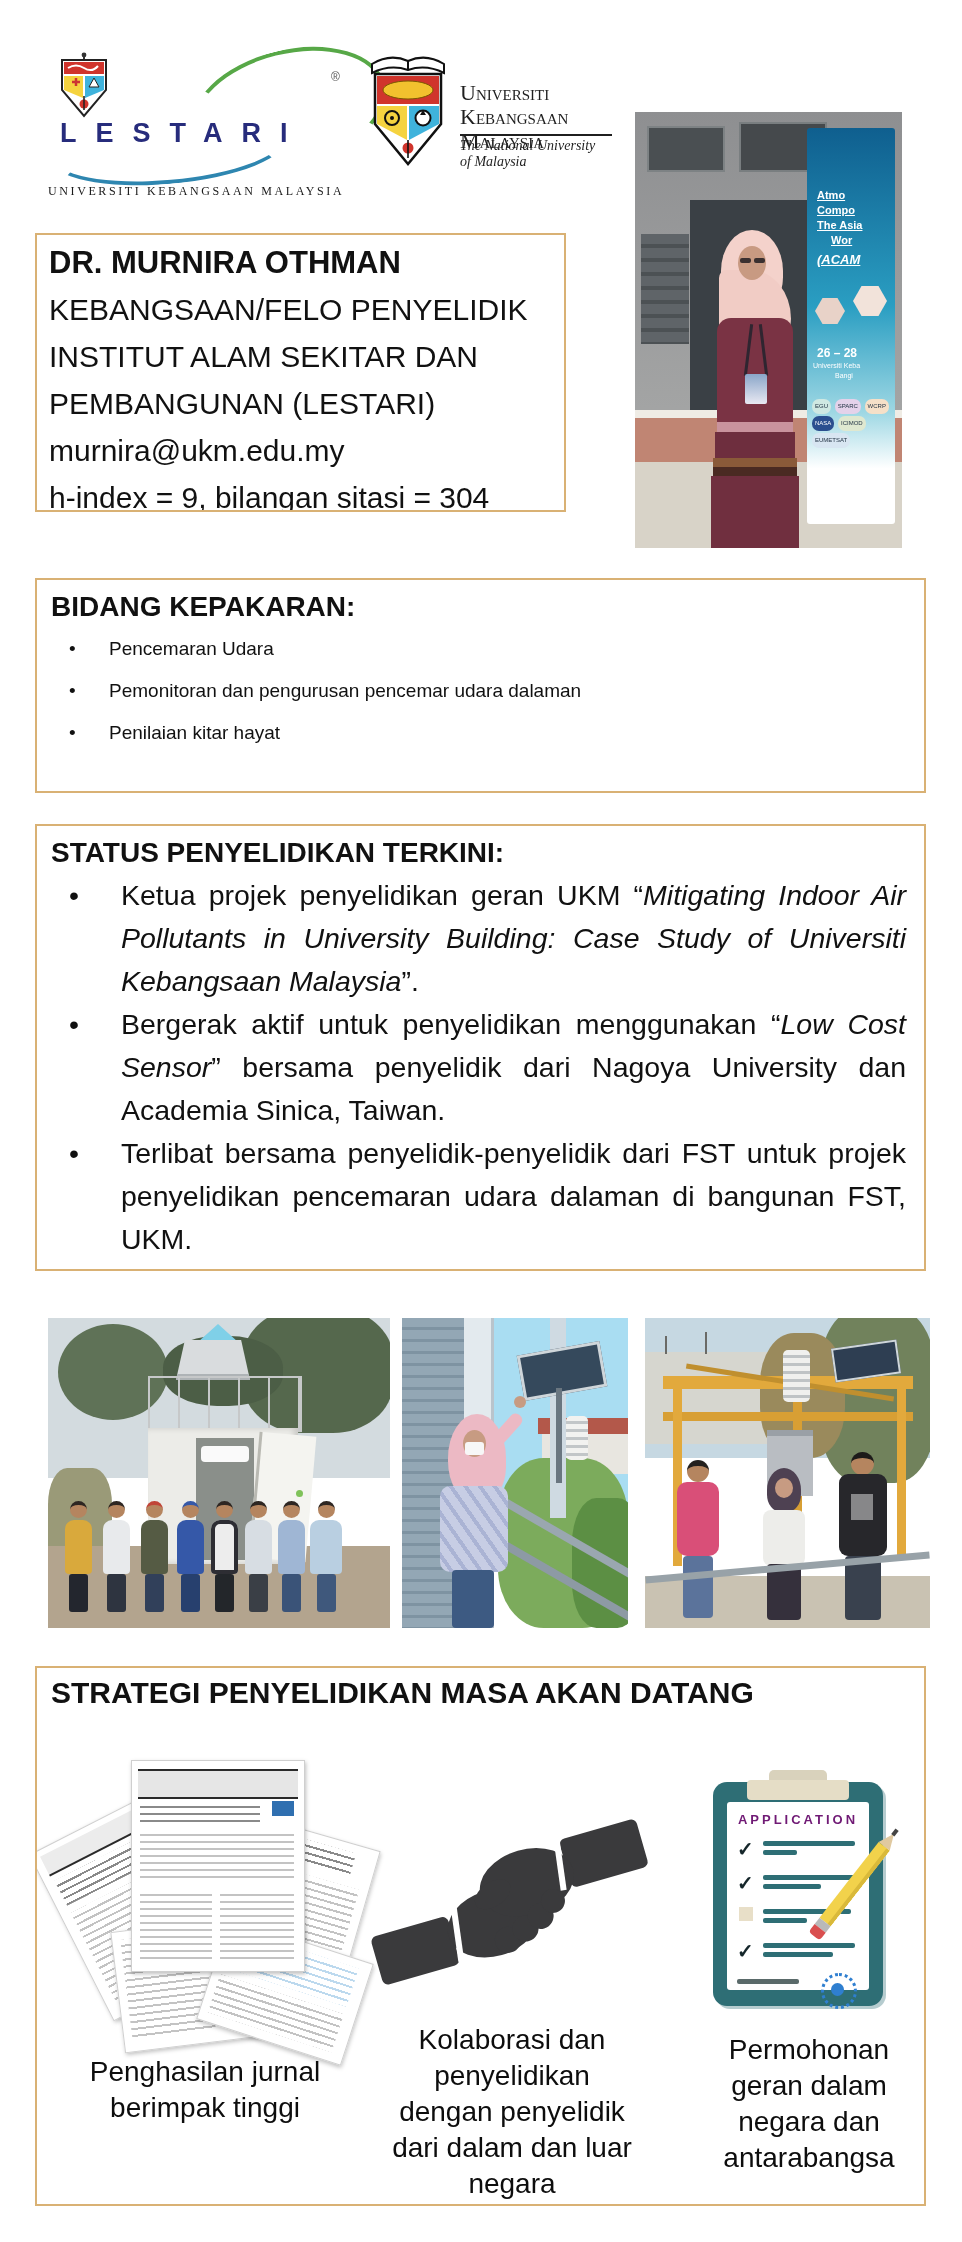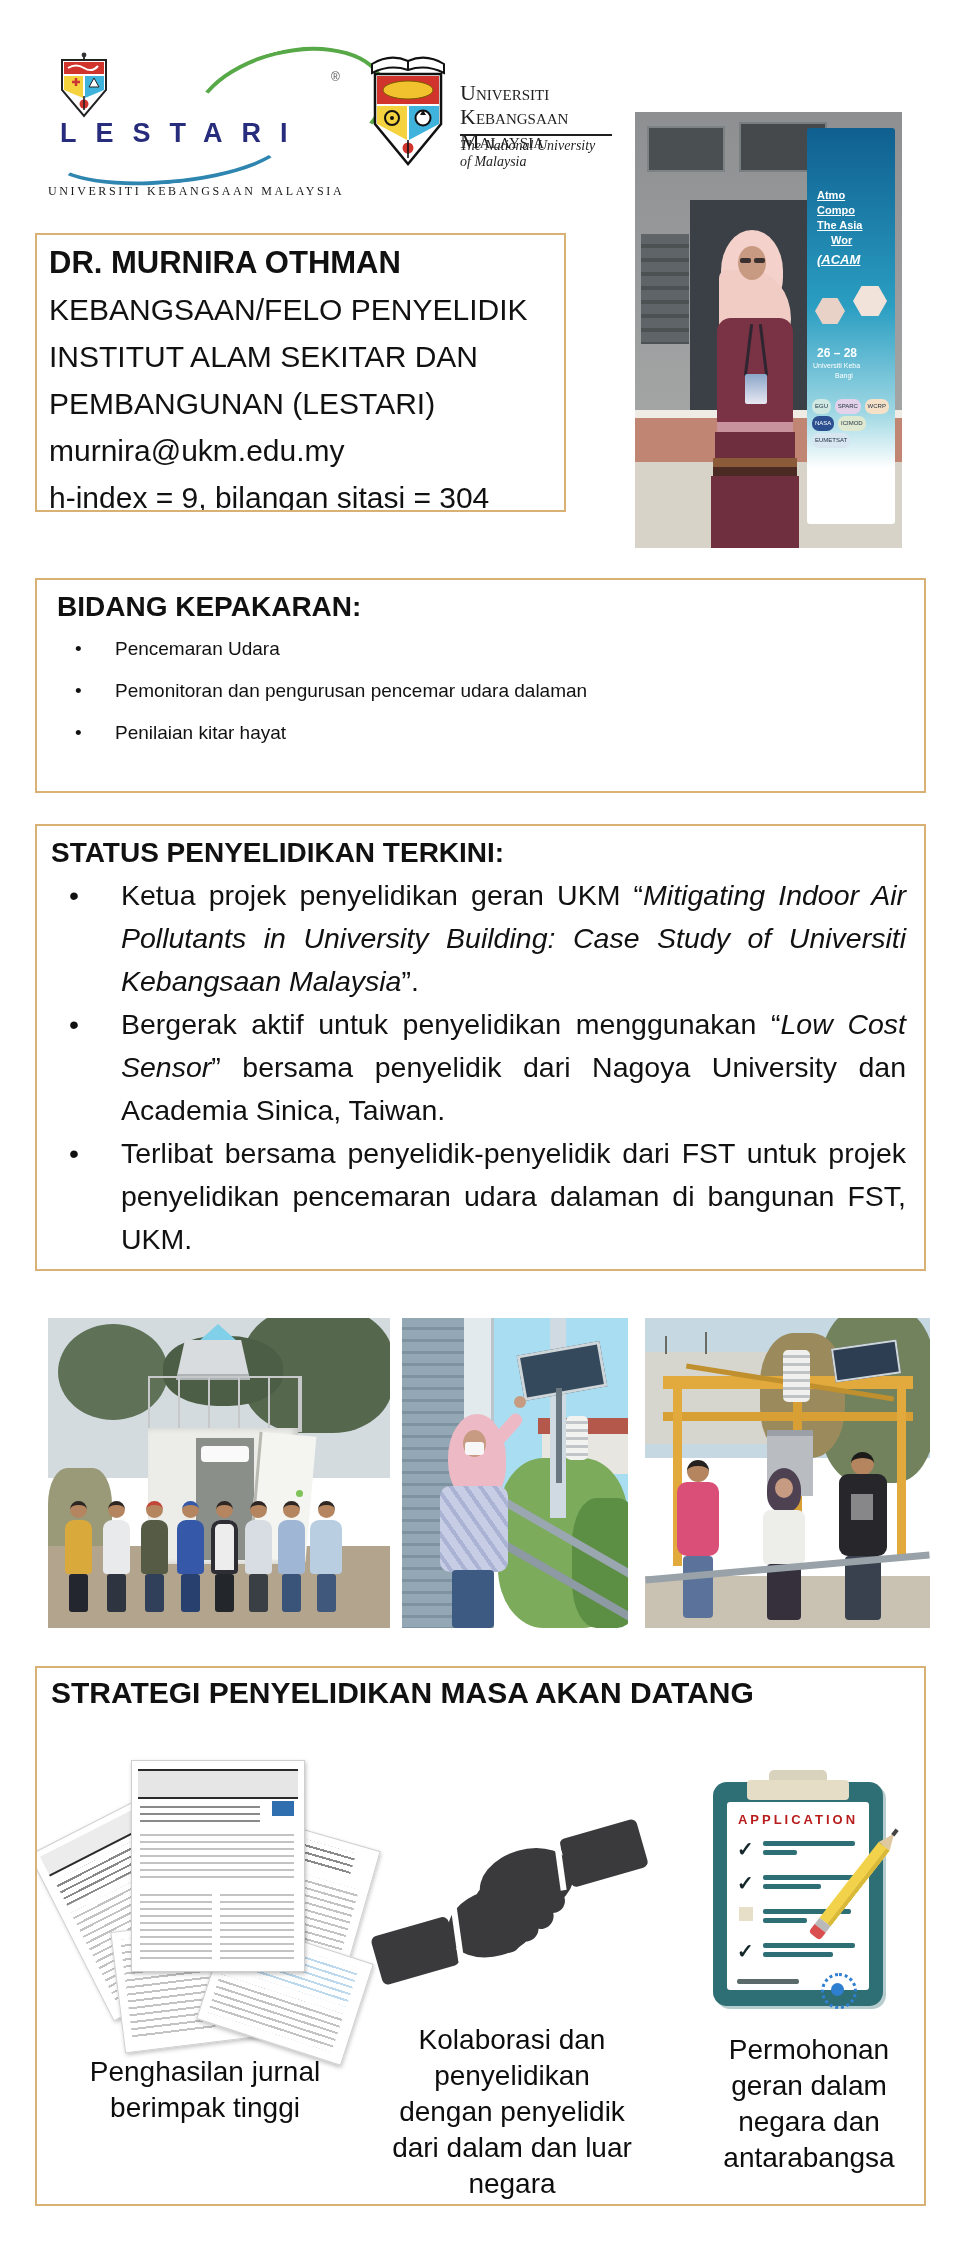--- a/index.html
+++ b/index.html
@@ -33,21 +33,21 @@
 
   
   .profile{left:35px;top:233px;width:531px;height:279px;padding:4px 12px;overflow:hidden;}
   .profile .nm{font-size:31px;font-weight:bold;line-height:47px;white-space:nowrap;}
   .profile .ln{font-size:30px;line-height:47px;white-space:nowrap;}
 
   
   .portrait{left:635px;top:112px;width:267px;height:436px;overflow:hidden;background:#96979a;}
 
   
-  .expertise{left:35px;top:578px;width:891px;height:215px;padding:6px 20px;overflow:hidden;}
+  .expertise{left:35px;top:578px;width:891px;height:215px;padding:6px 14px;overflow:hidden;}
   .h1{font-size:28px;font-weight:bold;line-height:41px;}
   .expertise ul,.status ul{list-style:none;margin:1px 0 0 0;padding:0;}
   .expertise li{position:relative;padding-left:58px;font-size:19px;line-height:42px;width:560px;}
   .expertise li::before,.status li::before{content:"•";position:absolute;left:18px;}
   .status{left:35px;top:824px;width:891px;height:447px;padding:6px 14px;overflow:hidden;}
   .status li{position:relative;padding-left:70px;padding-right:4px;font-size:28.5px;
              line-height:43px;text-align:justify;}
 
   
   .photo{position:absolute;top:1318px;height:310px;overflow:hidden;}
@@ -401,21 +401,21 @@
         </g>
       </svg>
     </div>
 
     <div class="abs" style="left:668px;top:100px;width:210px;height:250px;">
       <div class="abs" style="left:8px;top:14px;width:170px;height:224px;background:#2E6E75;border-radius:14px;
            box-shadow:3px 3px 0 rgba(46,110,117,.35);"></div>
       <div class="abs" style="left:64px;top:2px;width:58px;height:14px;background:#d9d2bc;border-radius:5px 5px 0 0;"></div>
       <div class="abs" style="left:42px;top:12px;width:102px;height:20px;background:#E5DDC6;border-radius:4px;"></div>
       <div class="abs" style="left:22px;top:34px;width:142px;height:188px;background:#fff;border-radius:3px;padding:10px 10px 0 10px;box-sizing:border-box;">
-        <div style="text-align:center;font-size:13px;font-weight:bold;letter-spacing:3px;color:#b91c1c;">APPLICATION</div>
+        <div style="text-align:center;font-size:13px;font-weight:bold;letter-spacing:3px;color:#701a75;">APPLICATION</div>
         <div class="clip-row" style="margin-top:10px;">
           <span class="chk">✓</span>
           <span class="bar" style="left:26px;top:4px;width:92px;"></span>
           <span class="bar" style="left:26px;top:13px;width:34px;"></span>
         </div>
         <div class="clip-row">
           <span class="chk">✓</span>
           <span class="bar" style="left:26px;top:4px;width:92px;"></span>
           <span class="bar" style="left:26px;top:13px;width:58px;"></span>
         </div>

